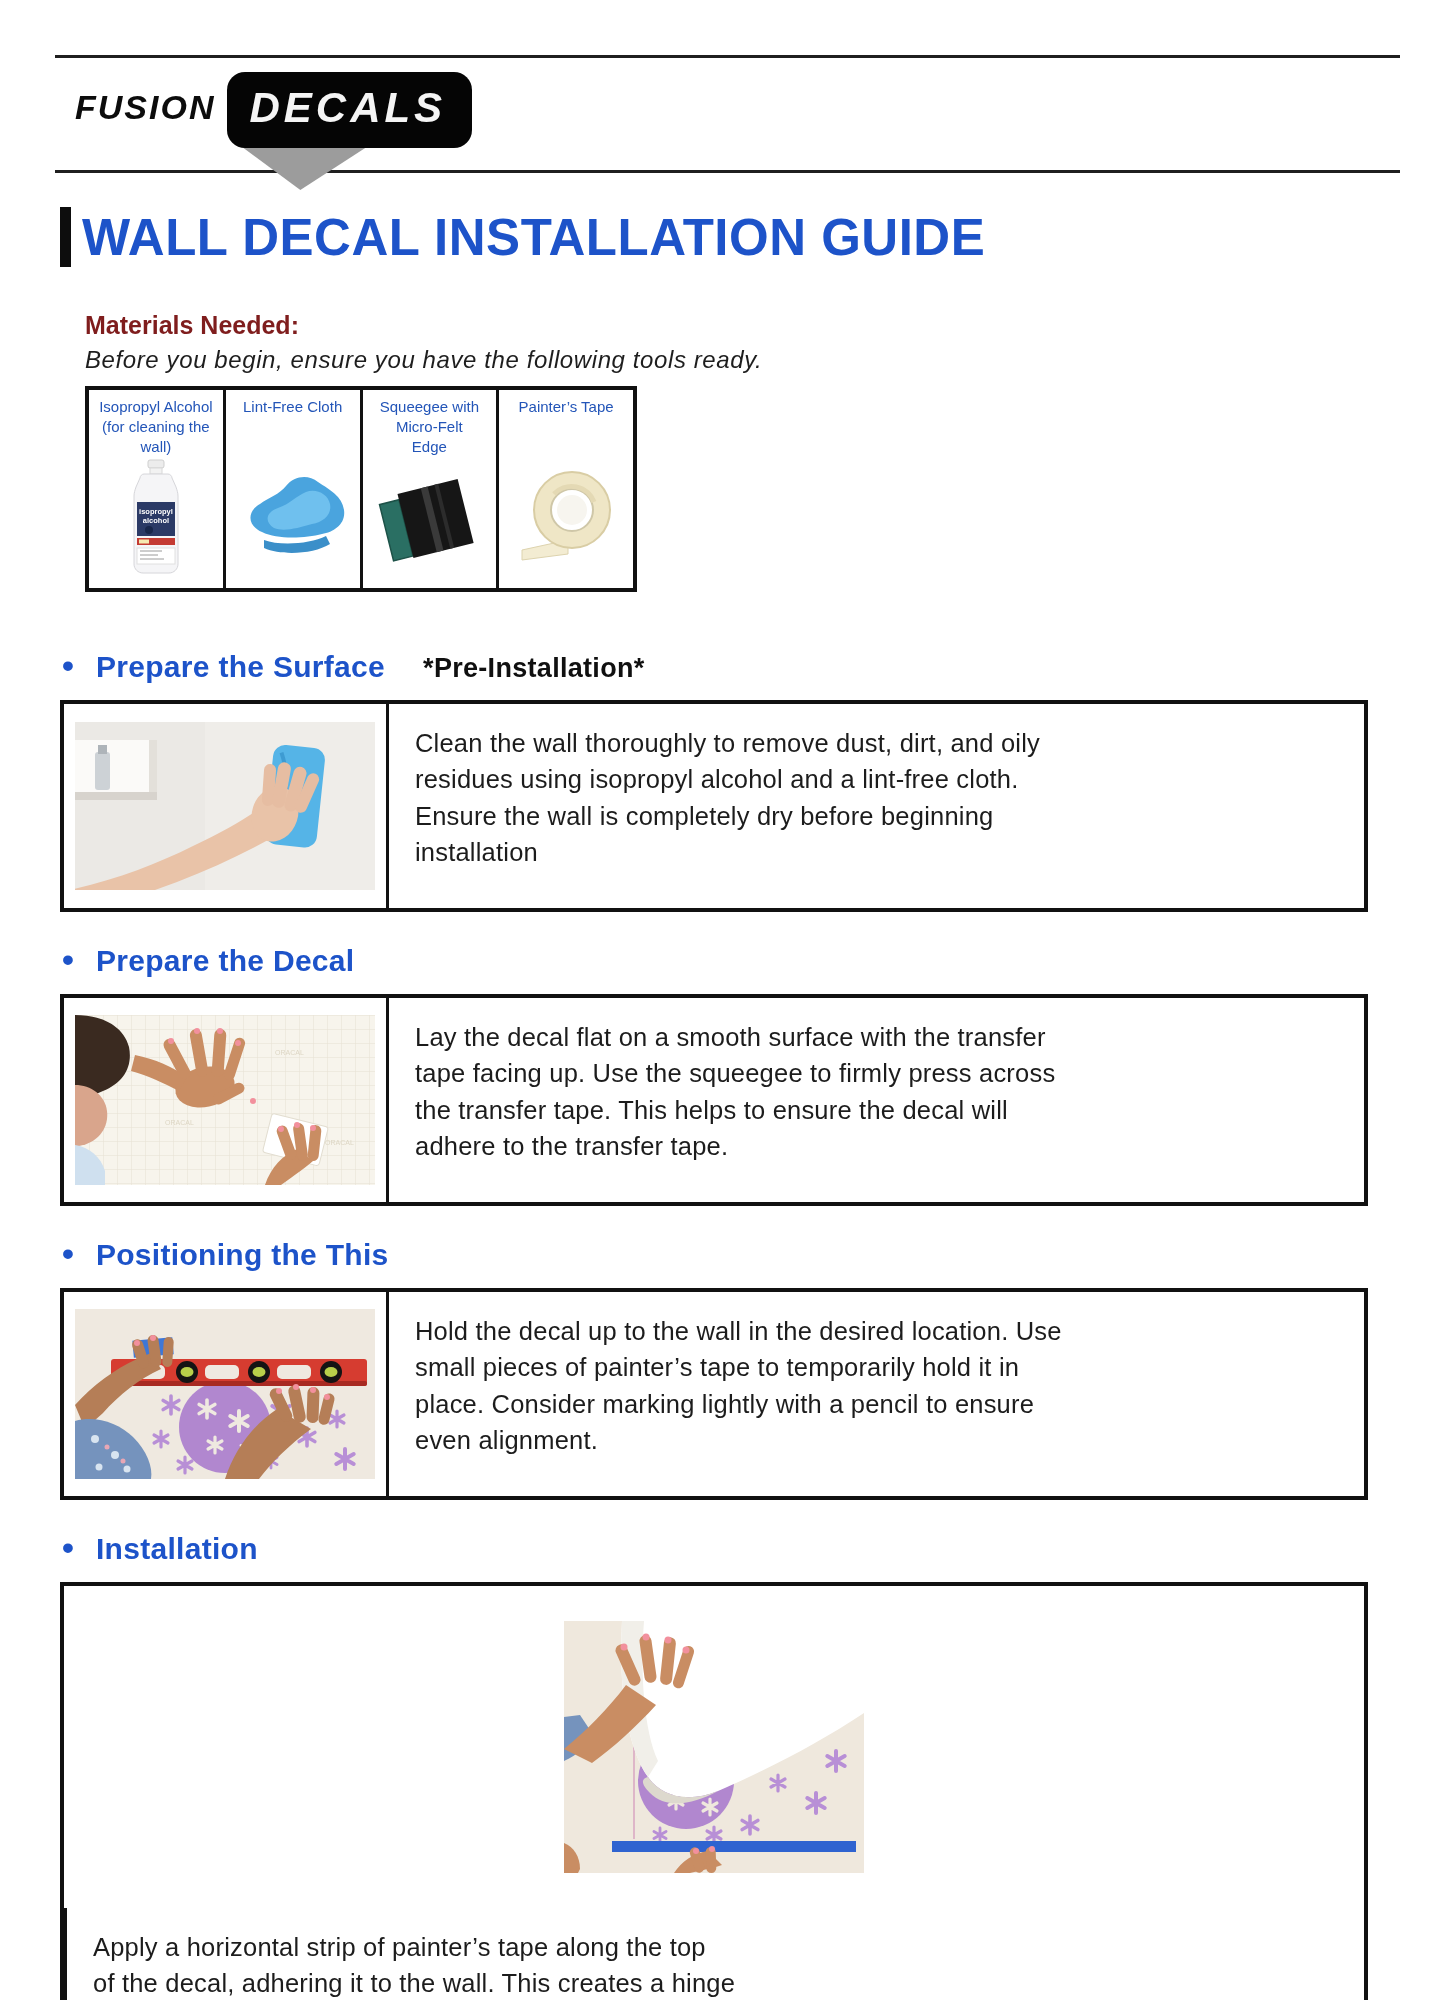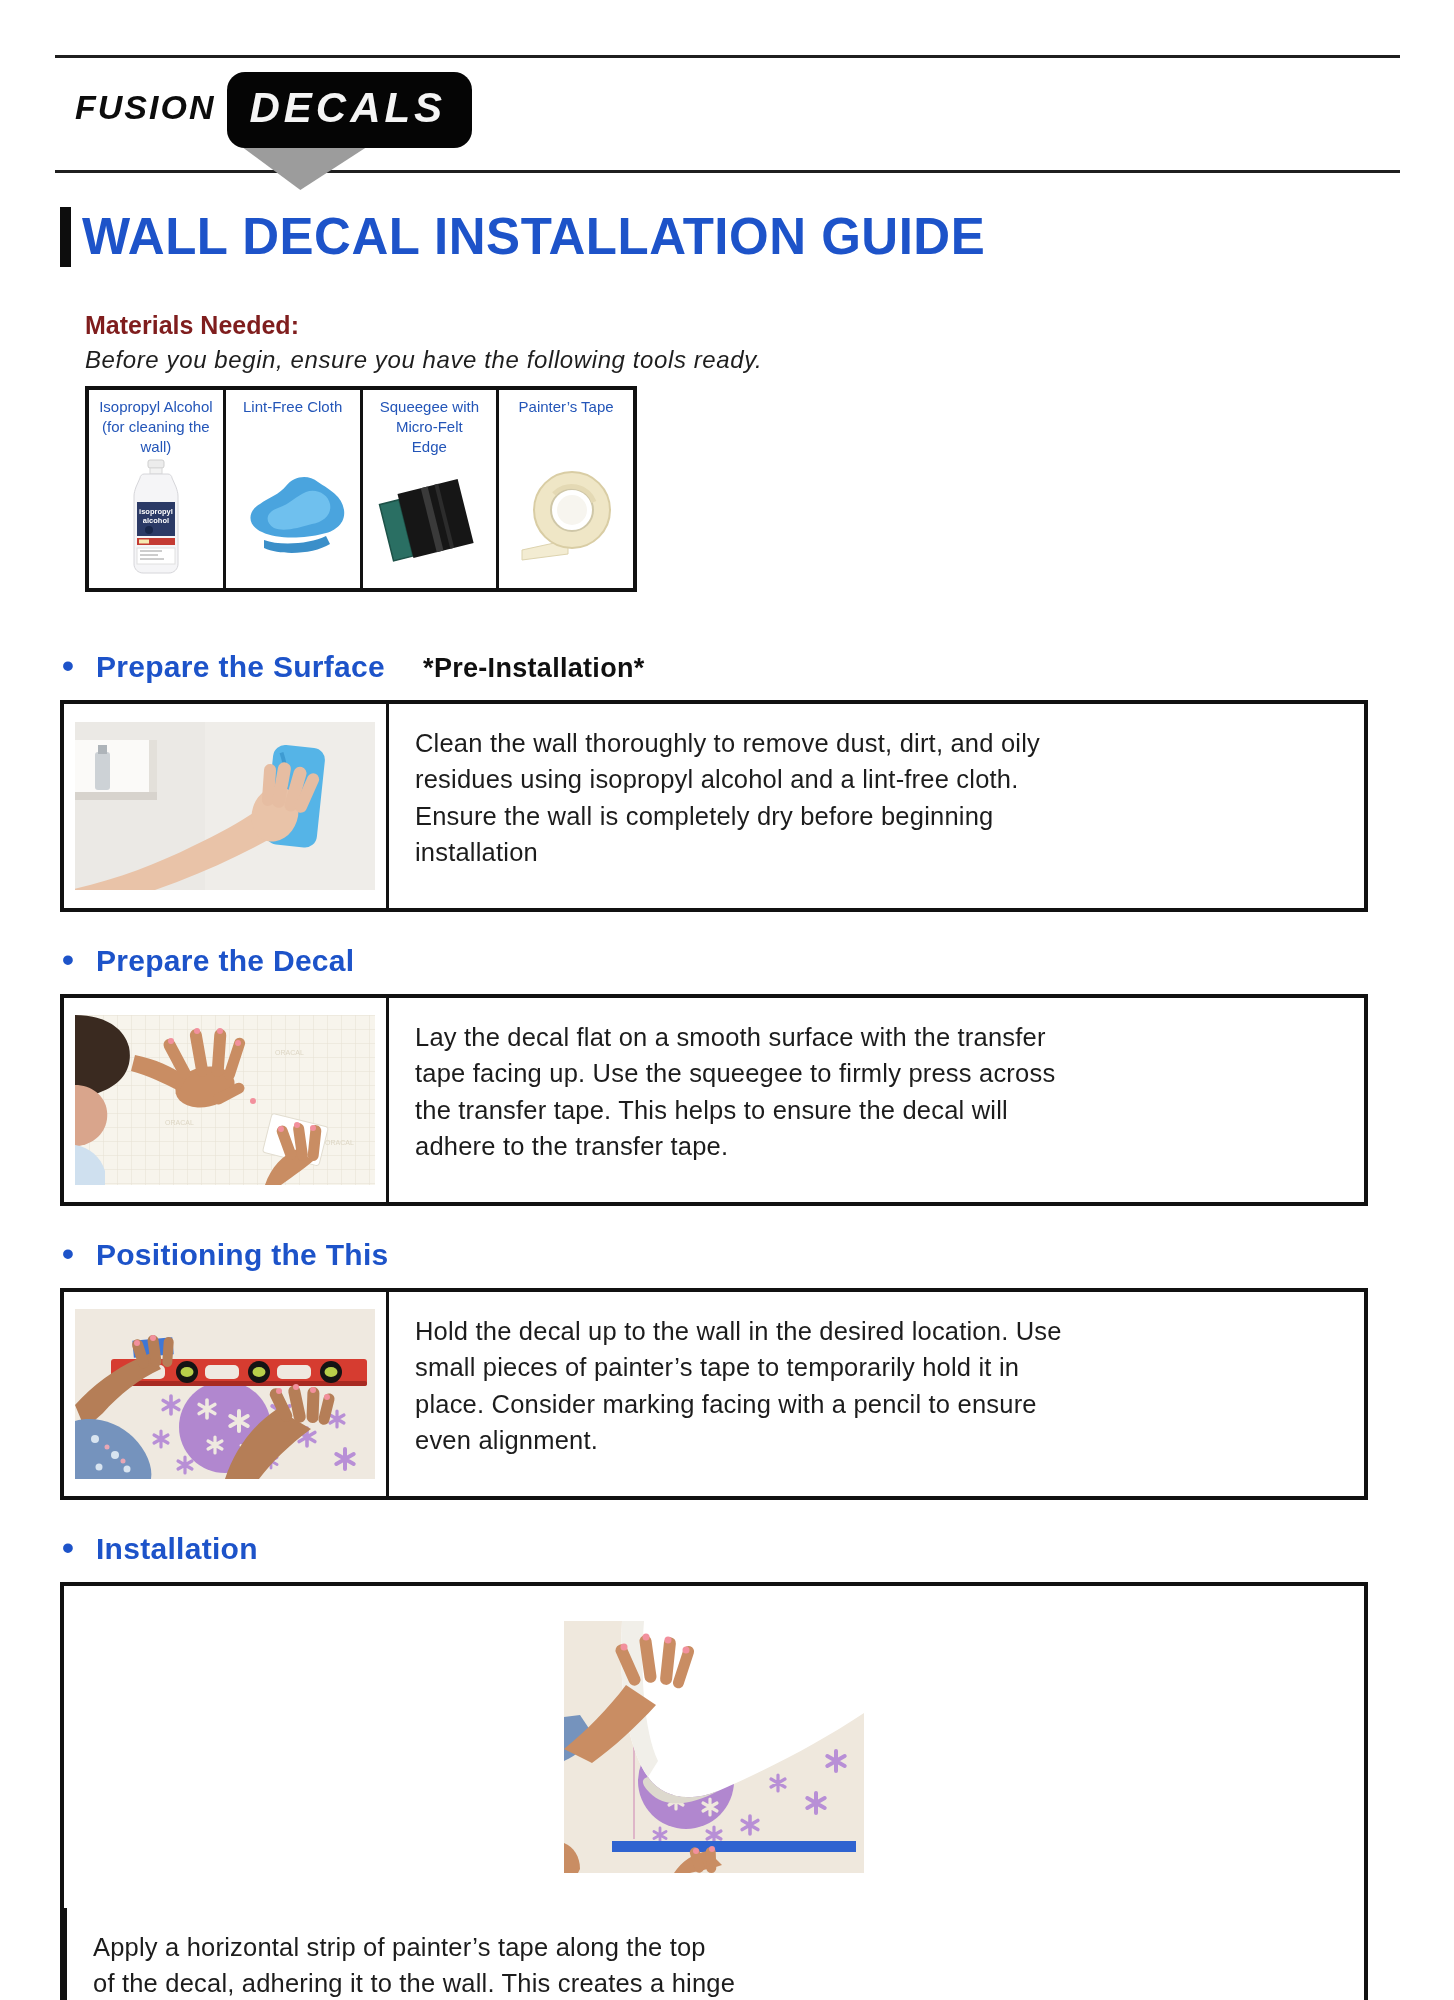--- a/index.html
+++ b/index.html
@@ -15,21 +15,21 @@
   .logo-row { display:flex; align-items:flex-start; padding:14px 0 0 75px; height:112px; position:relative; }
   .fusion-word { font-style:italic; font-weight:900; font-size:34px; letter-spacing:2px; color:#0c0c0c; padding-top:16px; }
   .badge-wrap { position:relative; margin-left:12px; }
   .badge-tail { position:absolute; left:14px; top:56px; width:128px; height:62px; background:#9c9c9c;
     clip-path:polygon(0 0, 100% 28%, 46% 100%, 0 30%); }
   .decals-badge { position:relative; display:inline-block; background:#050505; color:#f5f5f5;
     font-style:italic; font-weight:900; font-size:42px; letter-spacing:4px;
     padding:12px 26px 16px 22px; border-radius:18px; }
 
   
-  .title-row { display:flex; margin:34px 16px 0 60px; }
+  .title-row { display:flex; align-items:center; margin:34px 16px 0 60px; }
   .title-bar { width:11px; height:60px; background:#0d0d0d; margin-right:11px; flex:0 0 11px; }
   h1.page-title { margin:0; font-size:51px; font-weight:800; color:#1d53c9; letter-spacing:0.5px; }
 
   
   .materials-heading { margin:44px 0 0 85px; font-size:25px; font-weight:bold; color:#7f1d1d; }
   .materials-intro { margin:6px 0 12px 85px; font-size:24px; font-style:italic; color:#1e1e1e; letter-spacing:0.6px; }
   .materials-table { margin-left:85px; width:552px; display:flex; border:4px solid #111; background:#fff; }
   .mat-cell { flex:1 1 0; border-right:3px solid #111; display:flex; flex-direction:column; align-items:center;
     padding:7px 4px 10px; min-height:198px; }
   .mat-cell:last-child { border-right:none; }
@@ -305,21 +305,21 @@
           <circle cx="40" cy="146" r="4"></circle>
           <circle cx="24" cy="158" r="3.5"></circle>
           <circle cx="52" cy="160" r="3.5"></circle>
       </g>
       <circle cx="32" cy="138" r="2.5" fill="#e8a7b5"></circle>
         <circle cx="48" cy="152" r="2.5" fill="#e8a7b5"></circle>
     </svg>
   </div>
   <div class="row-text">Hold the decal up to the wall in the desired location. Use
 small pieces of painter’s tape to temporarily hold it in
-place. Consider marking facing with a pencil to ensure
+place. Consider marking lightly with a pencil to ensure
 even alignment.</div>
 </div>
 
 <div class="section-head">
   <span class="bullet">•</span>
   <span class="section-title">Installation</span>
 </div>
 <div class="row row-tall">
   <div class="row-figure">
     <svg width="300" height="252" viewBox="0 0 300 252">

